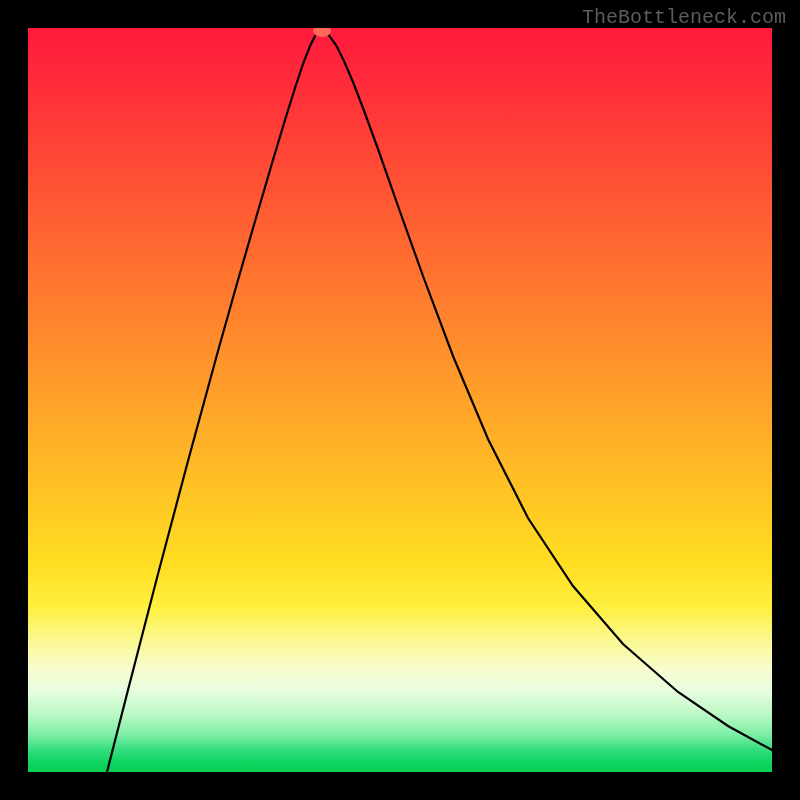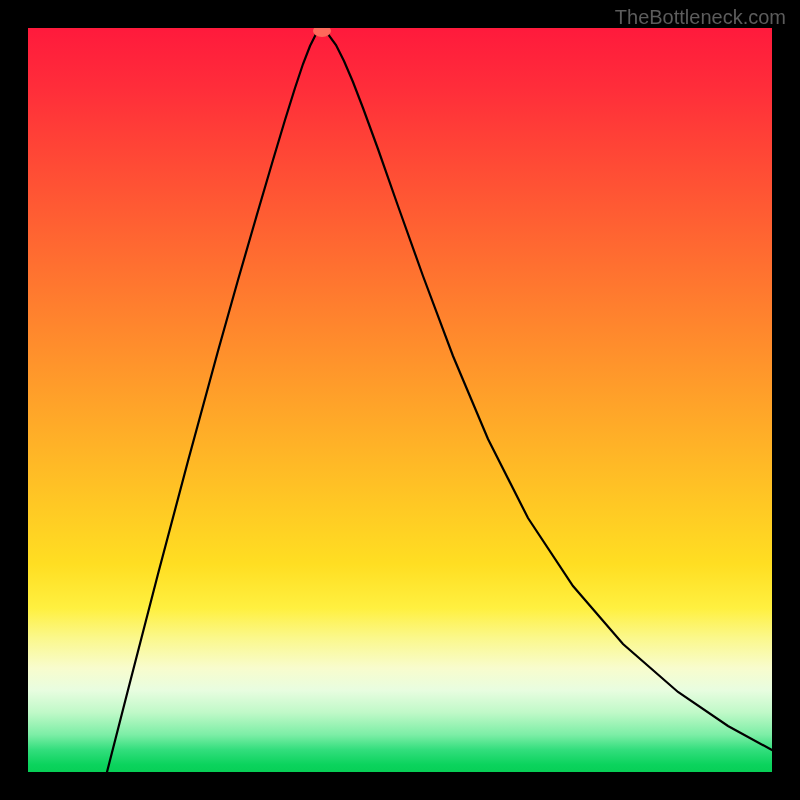--- a/index.html
+++ b/index.html
@@ -11,20 +11,21 @@
     font-family: Arial, sans-serif;
   }
   .watermark {
     position: absolute;
     top: 6px;
     right: 14px;
     color: #5c5c5c;
     font-size: 20px;
     font-weight: 500;
     z-index: 10;
+    font-family: Liberation Mono, monospace;
   }
   .plot-area {
     position: absolute;
     left: 28px;
     top: 28px;
     width: 744px;
     height: 744px;
     overflow: hidden;
   }
   .gradient-bg {

